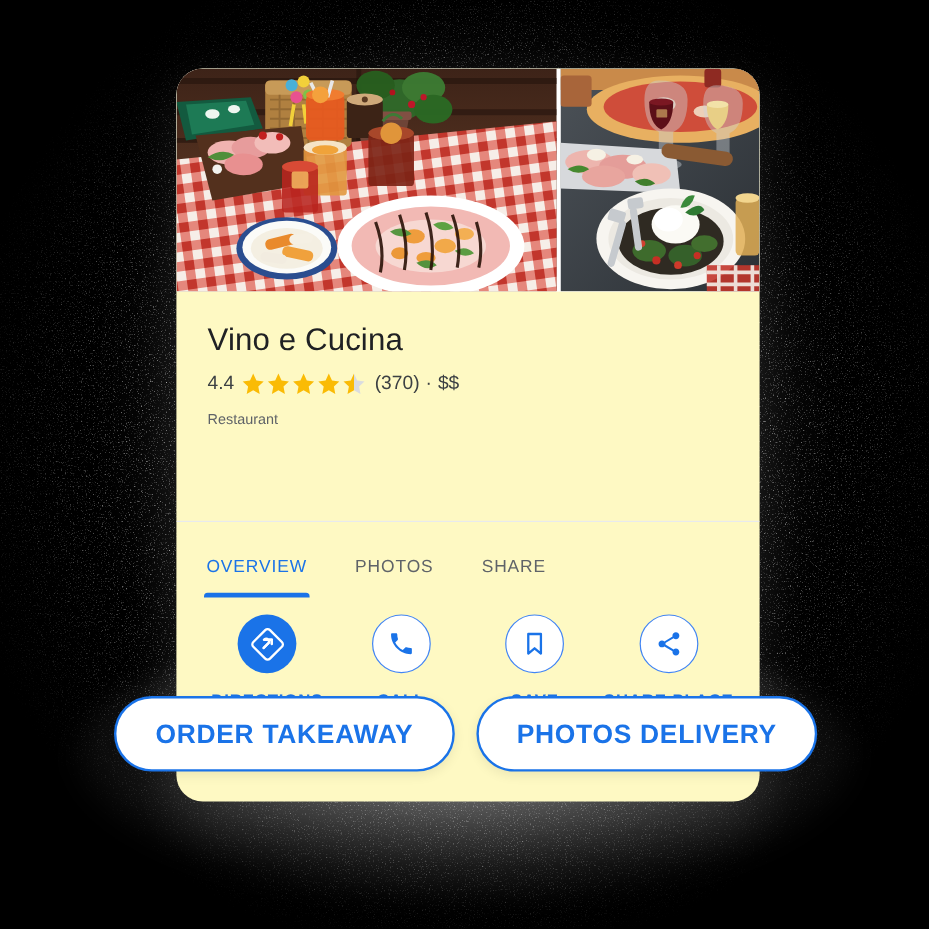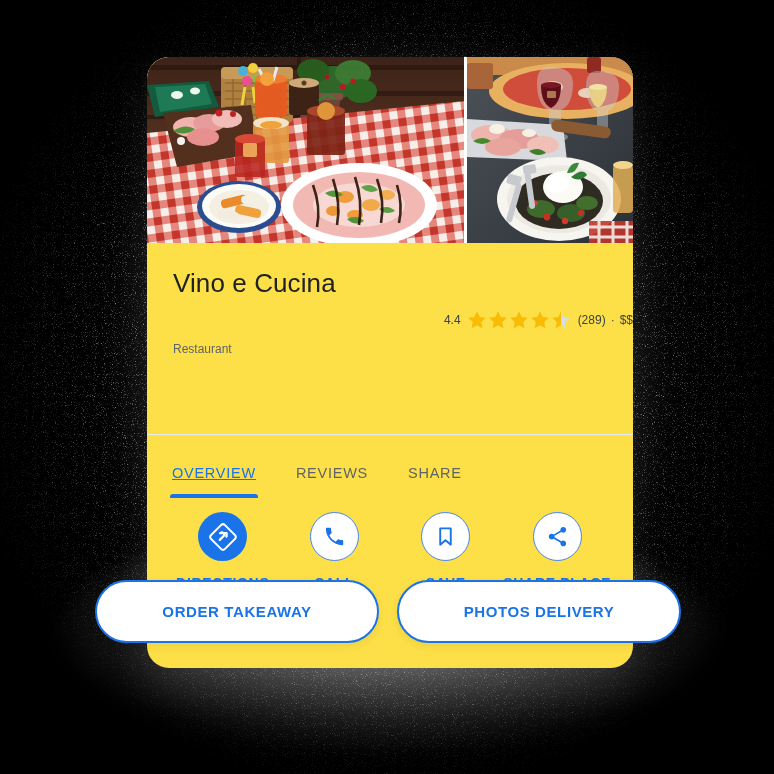--- a/index.html
+++ b/index.html
@@ -59,21 +59,21 @@
     filter: blur(14px);
   }
 
   
   .card {
     position: absolute;
     left: 147px;
     top: 57px;
     width: 486px;
     height: 611px;
-    background: #fde047;
+    background: #fef9c3;
     border-radius: 22px;
     overflow: hidden;
     box-shadow: 0 18px 46px rgba(255,255,255,.10);
   }
 
   
   .photos {
     position: absolute;
     left: 0; top: 0;
     width: 486px;
@@ -95,24 +95,23 @@
     font-size: 26px;
     line-height: 32px;
     font-weight: 400;
     color: #202124;
     letter-spacing: .1px;
   }
   .rating-row {
     display: flex;
     align-items: center;
     padding: 11px 0 0 26px;
-    font-size: 12px;
+    font-size: 16px;
     color: #3c4043;
     white-space: nowrap;
-    justify-content: flex-end;
   }
   .rating-value { margin-right: 6px; }
   .stars { display: inline-flex; align-items: center; margin-right: 7px; }
   .stars svg { display: block; }
   .rating-meta { color: #3c4043; }
   .category {
     padding: 12px 0 0 26px;
     font-size: 12px;
     color: #5f6368;
   }
@@ -136,21 +135,21 @@
     font-size: 14.5px;
     font-weight: 500;
     letter-spacing: .75px;
     color: #5f6368;
     padding: 0 0 17px 0;
     margin-right: 40px;
     cursor: pointer;
     white-space: nowrap;
   }
   .tab:last-child { margin-right: 0; }
-  .tab.active { color: #1a73e8; text-decoration: underline; }
+  .tab.active { color: #1a73e8; }
   .tab.active::after {
     content: "";
     position: absolute;
     left: -2px; right: -2px; bottom: 0;
     height: 4px;
     border-radius: 3px 3px 0 0;
     background: #1a73e8;
   }
 
   
@@ -199,21 +198,21 @@
     gap: 18px;
   }
   .order-btn {
     flex: 1 1 0;
     height: 63px;
     border-radius: 34px;
     border: 2.2px solid #1a73e8;
     background: #ffffff;
     color: #1a73e8;
     font-family: "Liberation Sans", sans-serif;
-    font-size: 15px;
+    font-size: 22px;
     font-weight: 700;
     letter-spacing: .6px;
     display: flex;
     align-items: center;
     justify-content: center;
     cursor: pointer;
     box-shadow: 0 3px 10px rgba(0,0,0,.08);
     padding: 0;
   }
 </style>
@@ -471,32 +470,32 @@
                 <path d="M12 1.6l3.2 6.9 7.3.9-5.4 5.1 1.4 7.4L12 18.2 5.5 21.9l1.4-7.4L1.5 9.4l7.3-.9z"></path>
               </symbol>
             </defs>
             <use href="#st" x="0" y="0" width="20" height="20" fill="#fabb05"></use>
             <use href="#st" x="21" y="0" width="20" height="20" fill="#fabb05"></use>
             <use href="#st" x="42" y="0" width="20" height="20" fill="#fabb05"></use>
             <use href="#st" x="63" y="0" width="20" height="20" fill="#fabb05"></use>
             <use href="#st" x="84" y="0" width="20" height="20" fill="url(#halfStar)"></use>
           </svg>
         </span>
-        <span class="rating-meta">(289)</span>
+        <span class="rating-meta">(370)</span>
         <span class="rating-meta" style="margin:0 5px;">·</span>
         <span class="rating-meta">$$</span>
       </div>
 
       <div class="category">Restaurant</div>
     </div>
 
     <div class="tabs-wrap">
       <div class="tabs">
         <div class="tab active">OVERVIEW</div>
-        <div class="tab">REVIEWS</div>
+        <div class="tab">PHOTOS</div>
         <div class="tab">SHARE</div>
       </div>
     </div>
 
     <div class="actions">
 
       <div class="action">
         <div class="action-icon filled">
           <svg width="28" height="28" viewBox="0 0 24 24" fill="none" stroke="#ffffff" stroke-width="1.7">
             <rect x="3.6" y="3.6" width="16.8" height="16.8" rx="2.4" transform="rotate(45 12 12)"></rect>

